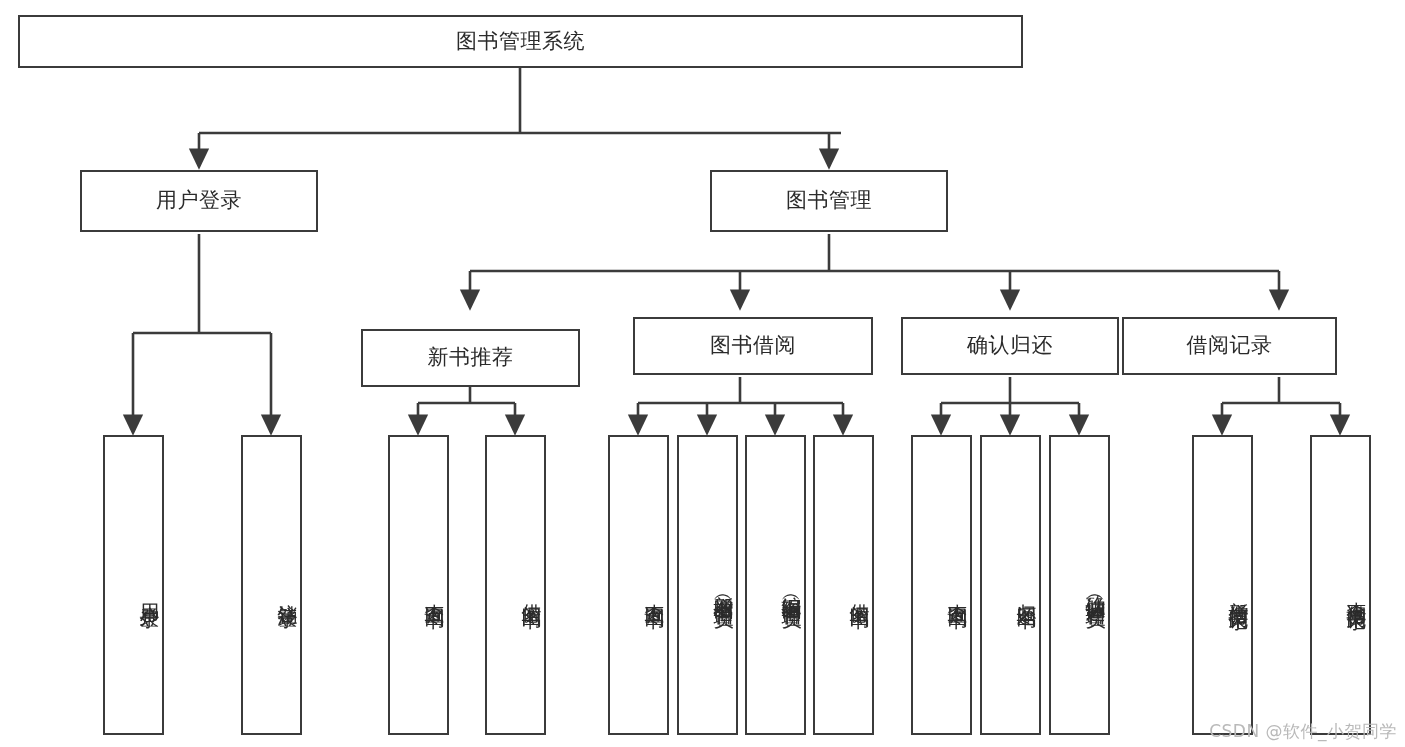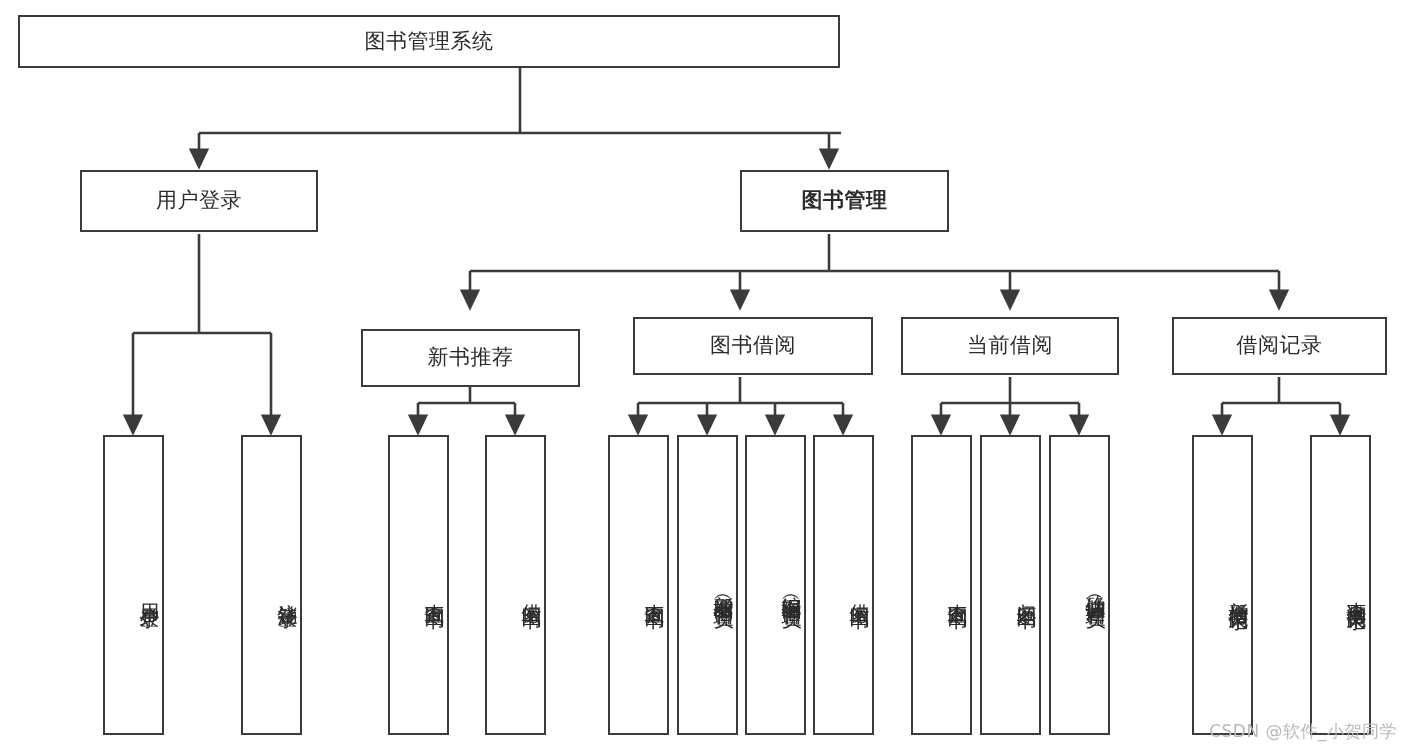--- a/index.html
+++ b/index.html
@@ -121,41 +121,41 @@
       <path d="M1010,403 L1010,428" marker-end="url(#arrow)"></path>
       <path d="M1079,403 L1079,428" marker-end="url(#arrow)"></path>
 
       <path d="M1279,377 L1279,403"></path>
       <path d="M1222,403 L1340,403"></path>
       <path d="M1222,403 L1222,428" marker-end="url(#arrow)"></path>
       <path d="M1340,403 L1340,428" marker-end="url(#arrow)"></path>
     </g>
   </svg>
 
-  <div class="node node-h node-root" style="left:18px; top:15px; width:822px; height:53px;text-align:right;">
+  <div class="node node-h node-root" style="left:18px; top:15px; width:1005px; height:53px;text-align:right;">
     <span>图书管理系统</span>
   </div>
 
   <div class="node node-h" style="left:80px; top:170px; width:238px; height:62px;">
     <span>用户登录</span>
   </div>
-  <div class="node node-h" style="left:740px; top:170px; width:209px; height:62px;font-weight:bold;">
+  <div class="node node-h" style="left:710px; top:170px; width:238px; height:62px;">
     <span>图书管理</span>
   </div>
 
   <div class="node node-h" style="left:361px; top:317px; width:219px; height:58px;margin-top:12px;">
     <span>新书推荐</span>
   </div>
   <div class="node node-h" style="left:633px; top:317px; width:240px; height:58px;">
     <span>图书借阅</span>
   </div>
   <div class="node node-h" style="left:901px; top:317px; width:218px; height:58px;">
-    <span>当前借阅</span>
-  </div>
-  <div class="node node-h" style="left:1172px; top:317px; width:215px; height:58px;">
+    <span>确认归还</span>
+  </div>
+  <div class="node node-h" style="left:1122px; top:317px; width:215px; height:58px;">
     <span>借阅记录</span>
   </div>
 
   <div class="node node-v" style="left:103px; top:435px; width:61px; height:300px;">
     <span class="vtext">用户登录</span>
   </div>
   <div class="node node-v" style="left:241px; top:435px; width:61px; height:300px;">
     <span class="vtext">注销登录</span>
   </div>
 

